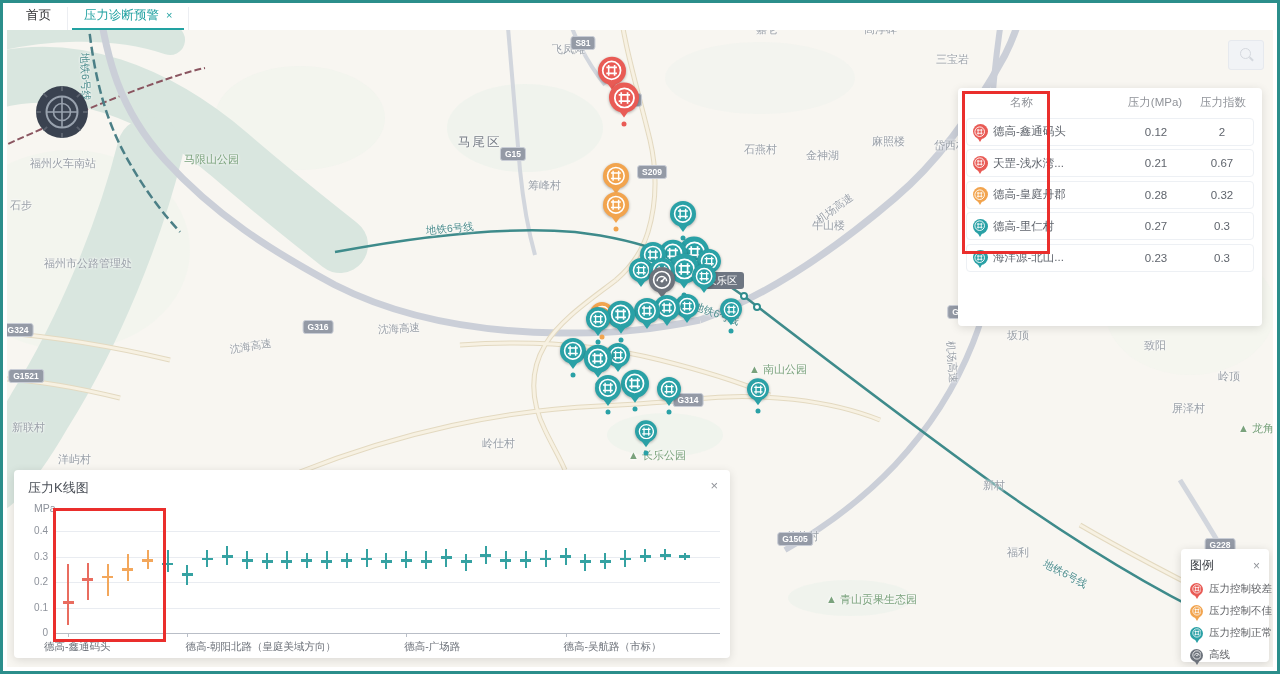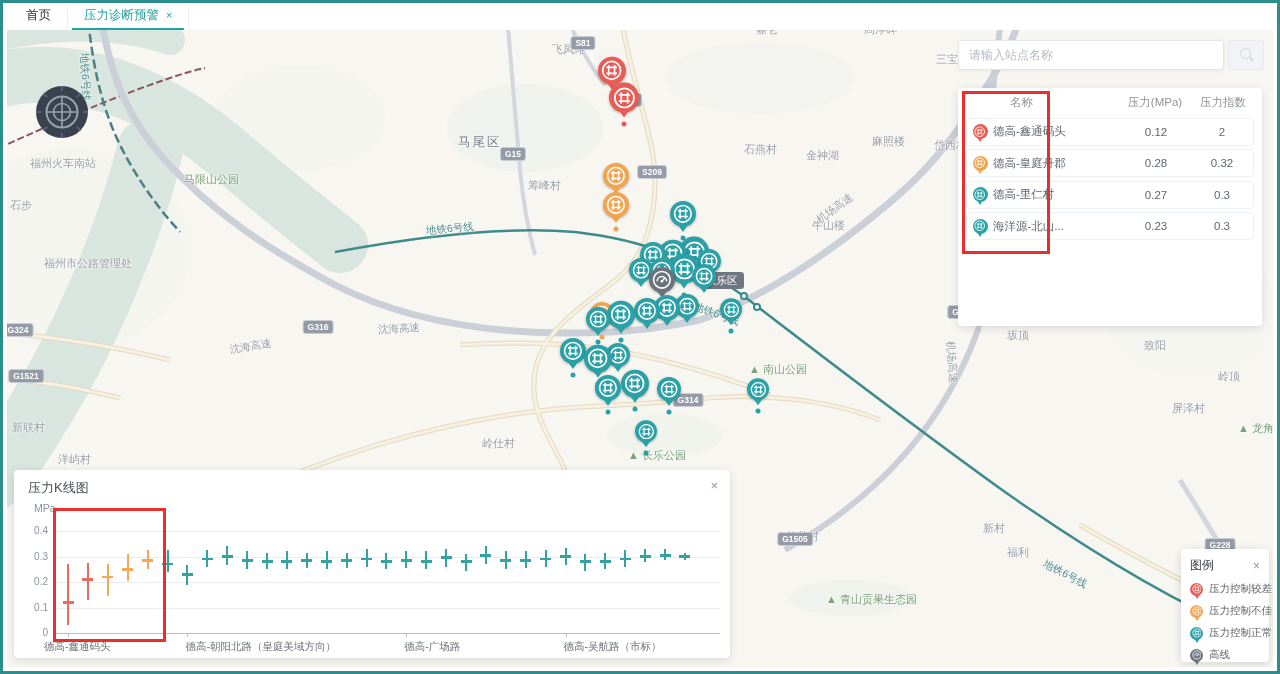--- a/index.html
+++ b/index.html
@@ -143,40 +143,40 @@
     <path d="M335,252 C420,236 505,226 575,232 C645,240 695,260 745,297 C810,347 905,420 1005,492 C1085,548 1165,598 1245,632" fill="none" stroke="#3e8b8b" stroke-width="2.5"></path>
     <circle cx="744" cy="296" r="3" fill="#fff" stroke="#2f8d8d" stroke-width="2"></circle>
     <circle cx="757" cy="307" r="3" fill="#fff" stroke="#2f8d8d" stroke-width="2"></circle>
   </svg>
 
   <div id="label-layer">
       <div class="mlabel district" style="left: 458px; top: 134px;">马尾区</div>
       <div class="mlabel chip" style="left: 700px; top: 272px;">长乐区</div>
       <div class="mlabel " style="left: 30px; top: 156px;">福州火车南站</div>
       <div class="mlabel " style="left: 10px; top: 198px;">石步</div>
-      <div class="mlabel green" style="left: 184px; top: 172px;">马限山公园</div>
+      <div class="mlabel green" style="left: 184px; top: 152px;">马限山公园</div>
       <div class="mlabel " style="left: 44px; top: 256px;">福州市公路管理处</div>
       <div class="mlabel " style="left: 528px; top: 178px;">筹峰村</div>
       <div class="mlabel " style="left: 552px; top: 42px;">飞凤滩</div>
       <div class="mlabel " style="left: 756px; top: 22px;">嘉仑</div>
       <div class="mlabel " style="left: 864px; top: 22px;">高浮碑</div>
       <div class="mlabel " style="left: 936px; top: 52px;">三宝岩</div>
       <div class="mlabel " style="left: 744px; top: 142px;">石燕村</div>
       <div class="mlabel " style="left: 806px; top: 148px;">金神湖</div>
       <div class="mlabel " style="left: 872px; top: 134px;">麻照楼</div>
       <div class="mlabel " style="left: 812px; top: 218px;">牛山楼</div>
       <div class="mlabel " style="left: 934px; top: 138px;">岱西村</div>
       <div class="mlabel tree" style="left: 712px; top: 362px; margin-left: 37px;">▲ 南山公园</div>
       <div class="mlabel tree" style="left: 628px; top: 448px;">▲ 长乐公园</div>
       <div class="mlabel " style="left: 482px; top: 436px;">岭仕村</div>
       <div class="mlabel " style="left: 58px; top: 452px;">洋屿村</div>
       <div class="mlabel " style="left: 12px; top: 420px;">新联村</div>
       <div class="mlabel " style="left: 786px; top: 529px;">莲花村</div>
       <div class="mlabel " style="left: 1007px; top: 545px;">福利</div>
-      <div class="mlabel " style="left: 983px; top: 521px;">新村</div>
+      <div class="mlabel " style="left: 983px; top: 478px;">新村</div>
       <div class="mlabel tree" style="left: 826px; top: 592px;">▲ 青山贡果生态园</div>
       <div class="mlabel " style="left: 1007px; top: 328px;">坂顶</div>
       <div class="mlabel " style="left: 1144px; top: 338px;">致阳</div>
       <div class="mlabel " style="left: 1218px; top: 369px;">岭顶</div>
       <div class="mlabel " style="left: 1172px; top: 401px;">屏泽村</div>
       <div class="mlabel tree" style="left: 1238px; top: 421px;">▲ 龙角峰</div>
       <div class="mlabel metro" style="left: 84px; top: 46px; transform: rotate(88deg);">地铁6号线</div>
       <div class="mlabel metro" style="left: 426px; top: 224px; transform: rotate(-5deg);">地铁6号线</div>
       <div class="mlabel metro" style="left: 694px; top: 299px; transform: rotate(20deg);">地铁6号线</div>
       <div class="mlabel metro" style="left: 1044px; top: 556px; transform: rotate(28deg);">地铁6号线</div>
@@ -434,21 +434,20 @@
   <div id="tabbar">
     <div class="tab">
       <span>首页</span>
     </div>
     <div class="tab active">
       <span>压力诊断预警</span>
       <span class="tclose">×</span>
     </div>
   </div>
 
-  <input id="search-input" type="text" placeholder="请输入站点名称" style="">
   <div id="search-btn">
     <span class="mag"></span>
   </div>
 
   <div id="station-panel">
     <div class="thead">
       <span class="sp"></span>
       <span class="hn">名称</span>
       <span class="hv">压力(MPa)</span>
       <span class="hi">压力指数</span>
@@ -460,20 +459,34 @@
               <svg viewBox="0 0 20 20">
                 <circle cx="10" cy="10" r="8.4" fill="none" stroke="#fff" stroke-width="1.6"></circle>
                 <path d="M7.2 5v10M12.8 5v10M5 7.2h10M5 12.8h10" stroke="#fff" stroke-width="1.5"></path>
               </svg>
               <i class="tail" style="border-top-color:#e95b55"></i>
             </span>
           </span>
           <span class="tname">德高-鑫通码头</span>
           <span class="tp">0.12</span>
           <span class="ti">2</span>
+        </div>
+        <div class="trow">
+          <span class="ticon">
+            <span class="lpin" style="width:15px;height:15px;background:#e95b55">
+              <svg viewBox="0 0 20 20">
+                <circle cx="10" cy="10" r="8.4" fill="none" stroke="#fff" stroke-width="1.6"></circle>
+                <path d="M7.2 5v10M12.8 5v10M5 7.2h10M5 12.8h10" stroke="#fff" stroke-width="1.5"></path>
+              </svg>
+              <i class="tail" style="border-top-color:#e95b55"></i>
+            </span>
+          </span>
+          <span class="tname">天罡-浅水湾...</span>
+          <span class="tp">0.21</span>
+          <span class="ti">0.67</span>
         </div>
         <div class="trow">
           <span class="ticon">
             <span class="lpin" style="width:15px;height:15px;background:#f2a44e">
               <svg viewBox="0 0 20 20">
                 <circle cx="10" cy="10" r="8.4" fill="none" stroke="#fff" stroke-width="1.6"></circle>
                 <path d="M7.2 5v10M12.8 5v10M5 7.2h10M5 12.8h10" stroke="#fff" stroke-width="1.5"></path>
               </svg>
               <i class="tail" style="border-top-color:#f2a44e"></i>
             </span>

